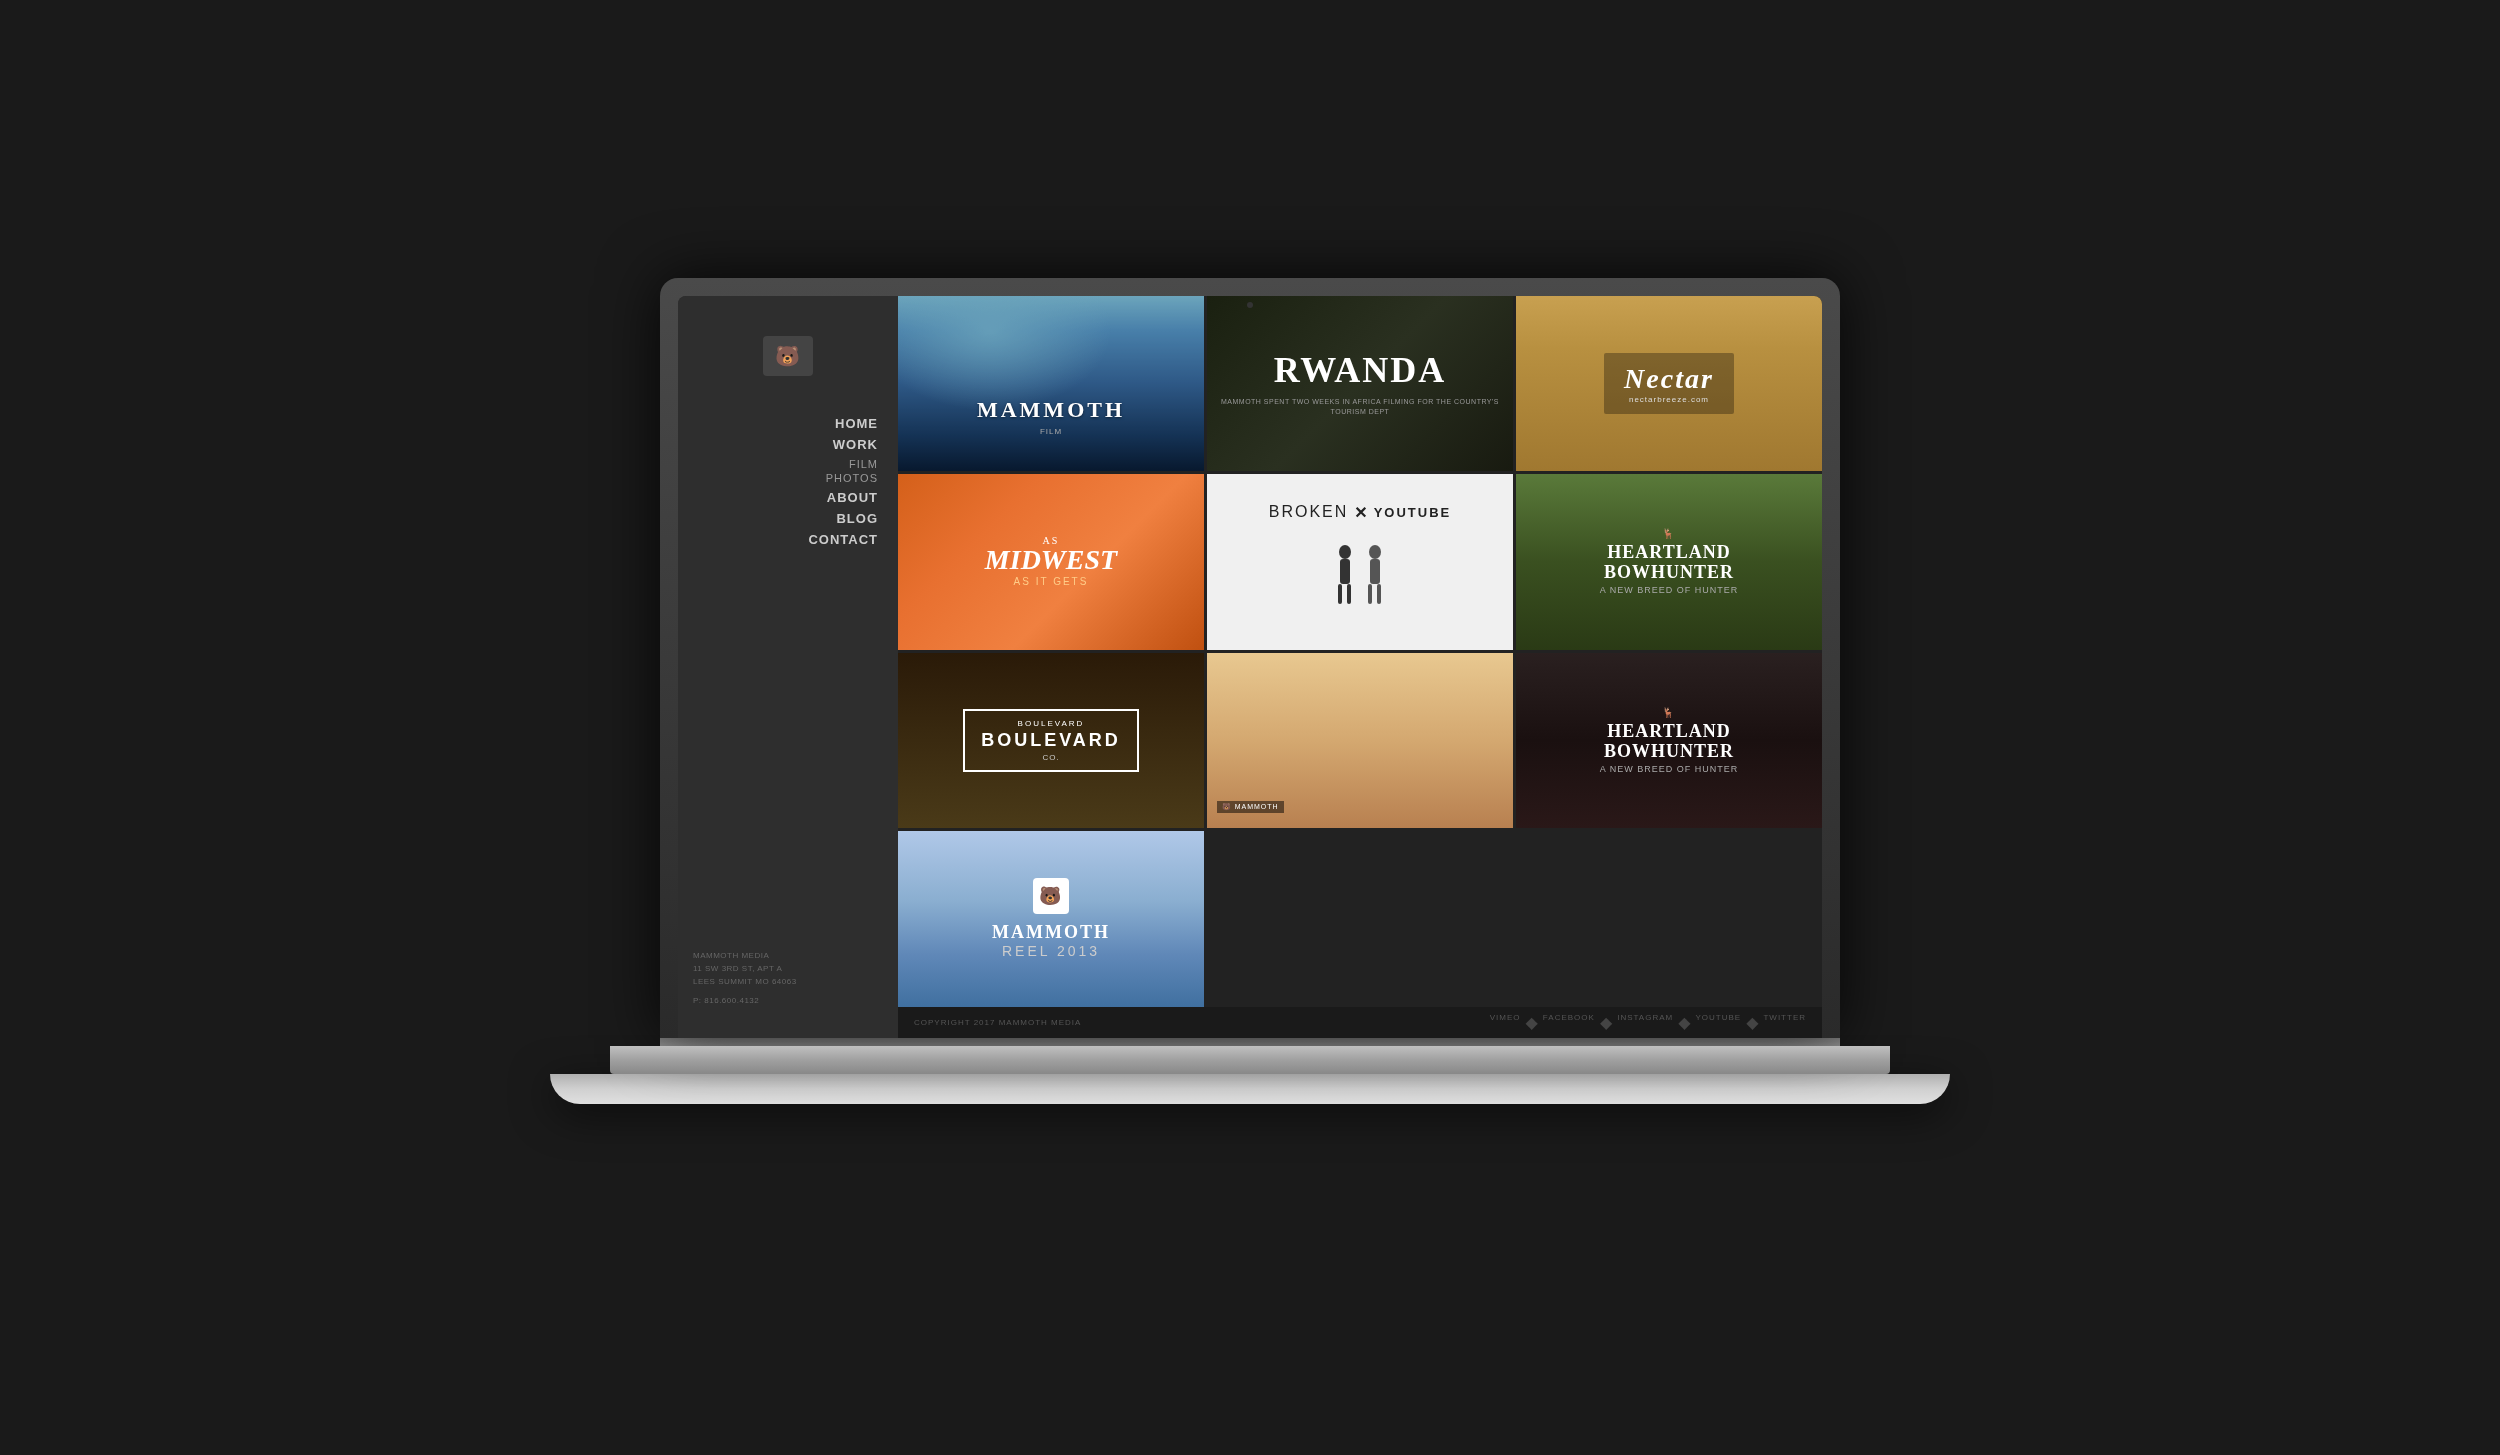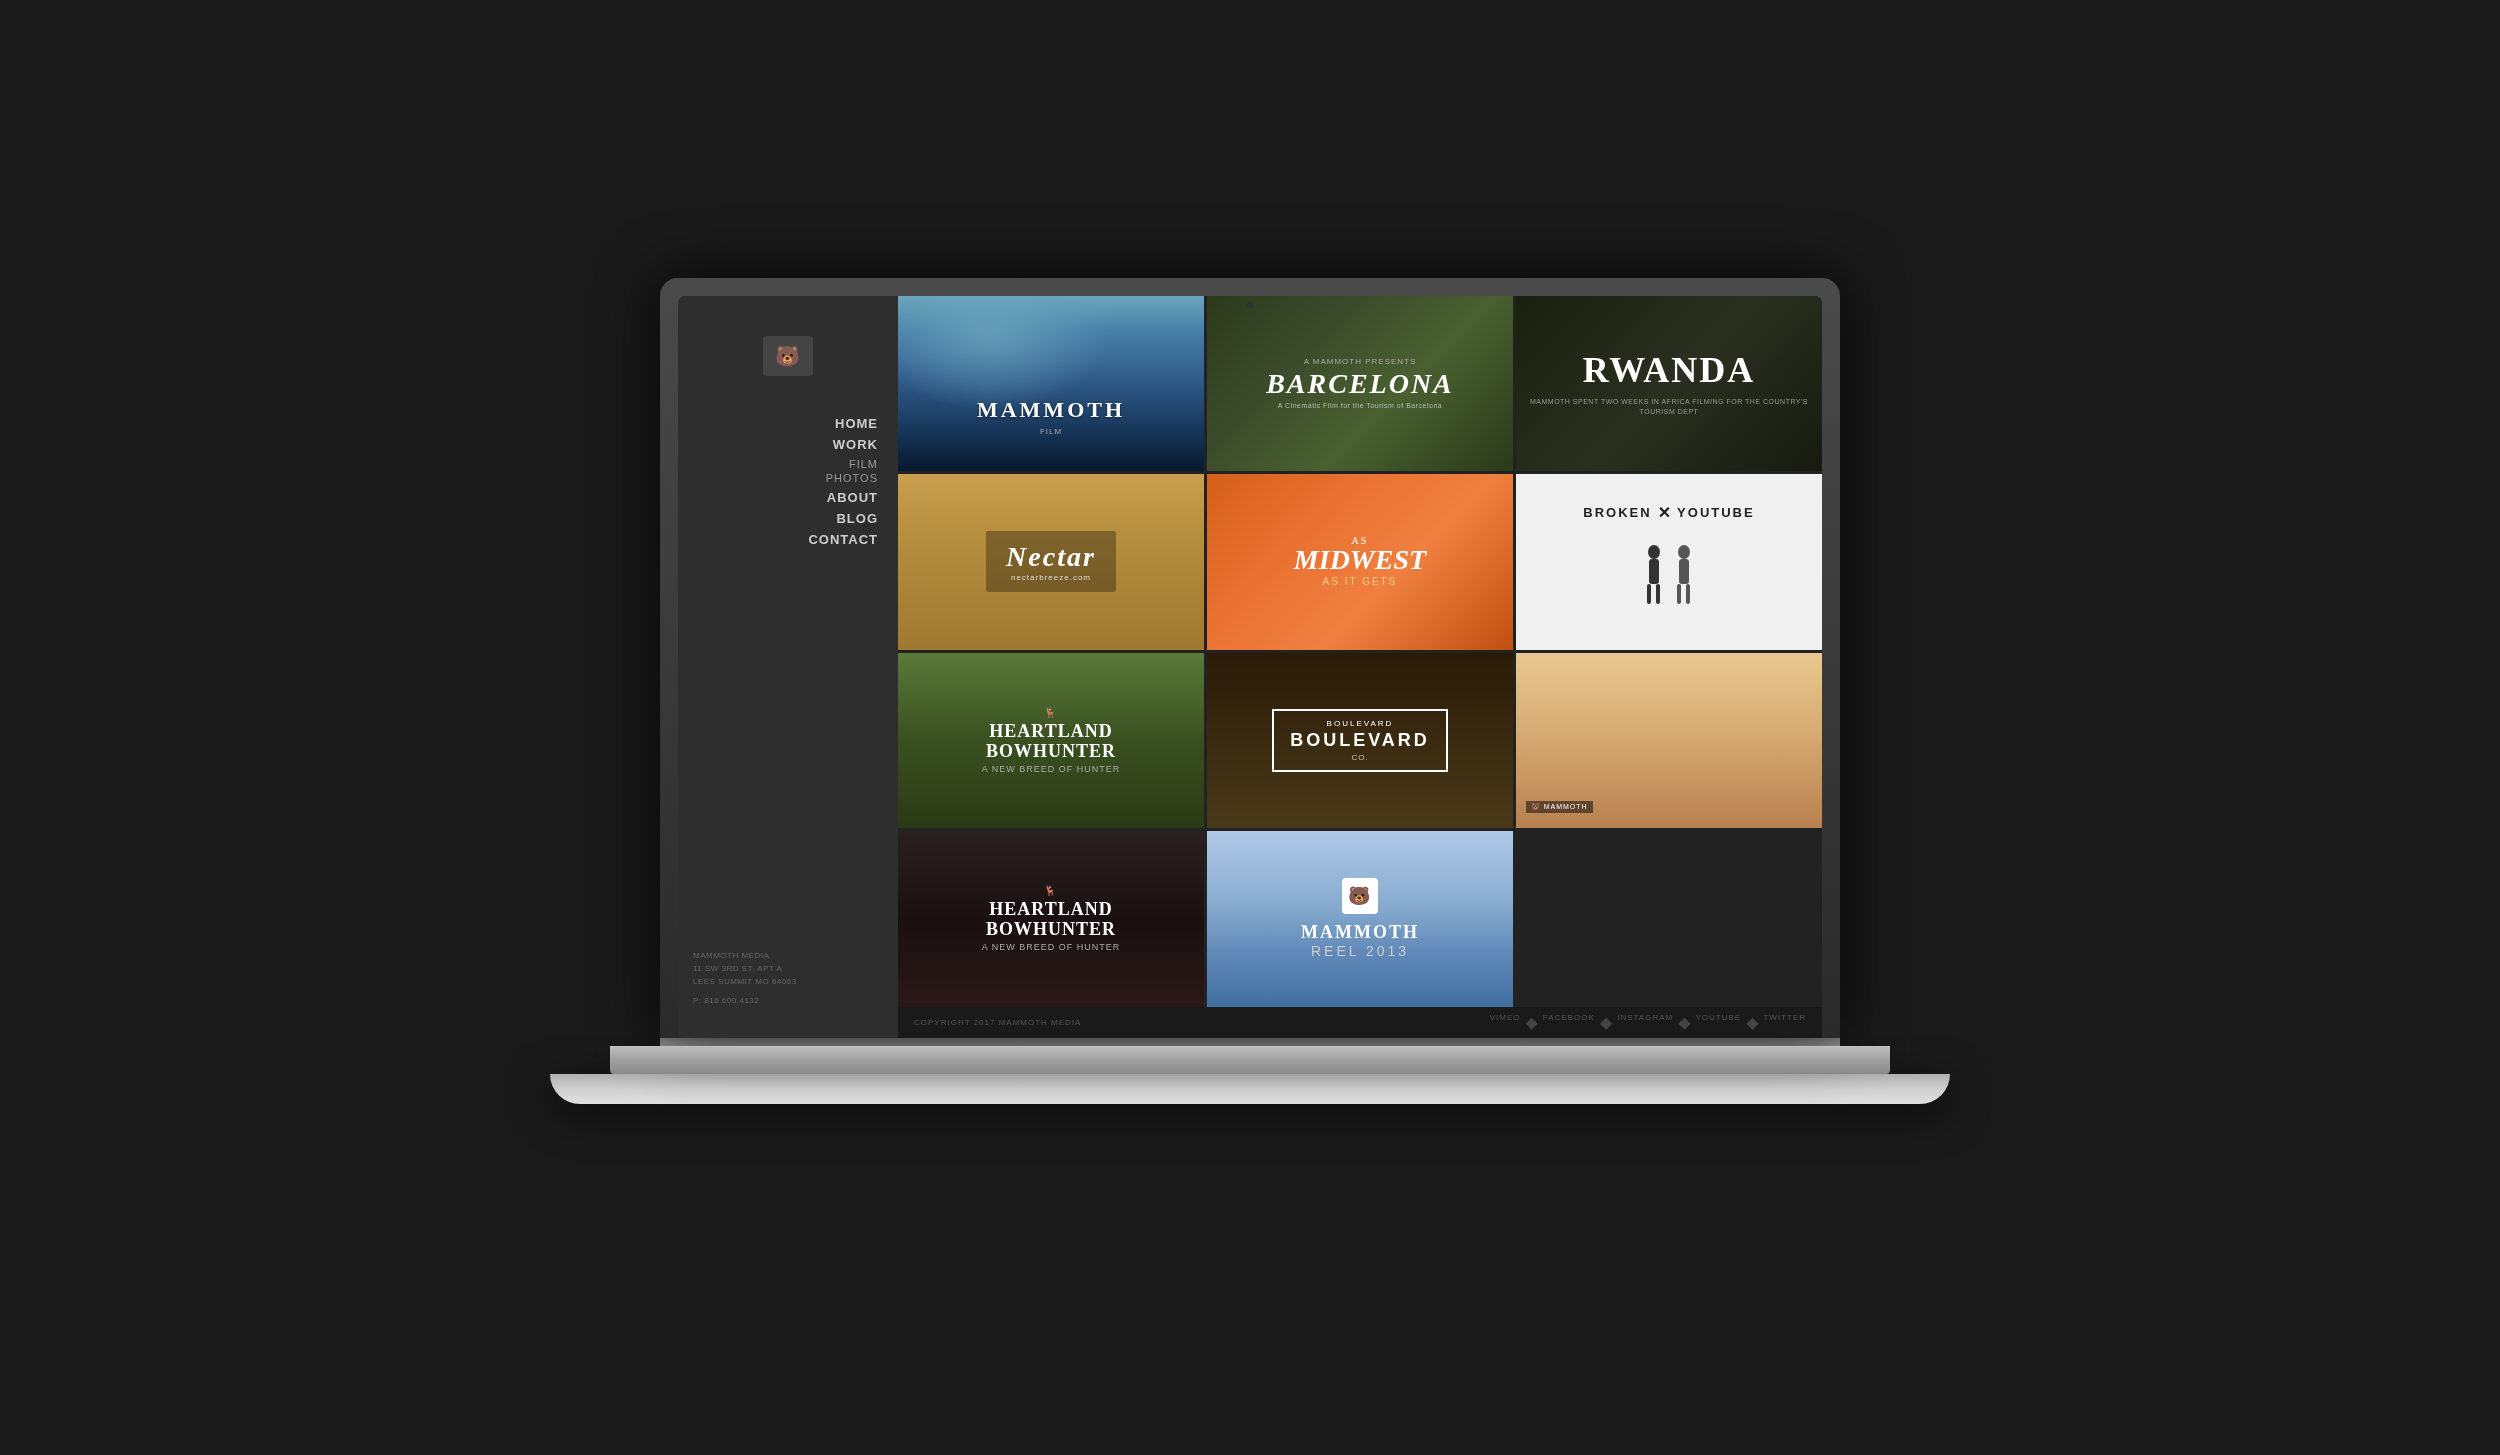--- a/index.html
+++ b/index.html
@@ -499,27 +499,20 @@
 
             <div class="grid-item item-mammoth-mountain photo-bg-mammoth">
               <div class="item-overlay"></div>
               <div style="position:relative;z-index:1;text-align:center;padding-bottom:15px;">
                 <div class="grid-text mammoth-title">MAMMOTH</div>
                 <div class="small-text">FILM</div>
               </div>
             </div>
 
 
-            <div class="grid-item item-barcelona">
-              <div style="position:relative;z-index:1;text-align:center;padding:10px;">
-                <div style="font-size:8px;color:#aaa;letter-spacing:1px;text-transform:uppercase;margin-bottom:4px;">A MAMMOTH PRESENTS</div>
-                <div class="grid-text barcelona-title">BARCELONA</div>
-                <div style="font-size:7px;color:#bbb;letter-spacing:0.5px;margin-top:4px;">A Cinematic Film for the Tourism of Barcelona</div>
-              </div>
-            </div>
 
             <div class="grid-item item-rwanda photo-bg-rwanda">
               <div style="text-align:center;padding:10px;">
                 <div class="grid-text rwanda-title">RWANDA</div>
                 <div style="font-size:7px;color:#999;letter-spacing:0.5px;text-transform:uppercase;margin-top:6px;line-height:1.4;">MAMMOTH SPENT TWO WEEKS IN AFRICA FILMING FOR THE COUNTRY'S TOURISM DEPT</div>
               </div>
             </div>
 
             <div class="grid-item sunglasses-person">
               <div style="text-align:center;background:rgba(0,0,0,0.3);padding:10px 20px;border-radius:2px;">
@@ -534,21 +527,21 @@
                   <div style="font-size:10px;color:#fff;letter-spacing:2px;text-transform:uppercase;font-family:Georgia,serif;">as</div>
                   <div class="grid-text midwest-title" style="font-size:28px;font-style:italic;line-height:1;">Midwest</div>
                   <div class="midwest-sub">AS IT GETS</div>
                 </div>
               </div>
             </div>
 
             <div class="grid-item item-broken-shadow">
               <div style="text-align:center;padding:10px;">
                 <div style="display:flex;align-items:center;gap:6px;justify-content:center;">
-                  <div style="font-size:13px;font-weight:bold;color:#222;letter-spacing:2px;font-family:Arial,sans-serif;">BROKEN</div>
+                  <div style="font-size:16px;font-weight:normal;color:#222;letter-spacing:2px;font-family:Arial,sans-serif;">BROKEN</div>
                   <div style="font-size:16px;color:#222;font-weight:bold;">✕</div>
                   <div style="font-size:13px;font-weight:bold;color:#222;letter-spacing:2px;font-family:Arial,sans-serif;">YOUTUBE</div>
                 </div>
                 <div style="margin-top:15px;">
                   
                   <svg width="80" height="80" viewBox="0 0 80 80">
                     <ellipse cx="25" cy="15" rx="6" ry="7" fill="#333"></ellipse>
                     <rect x="20" y="22" width="10" height="25" rx="3" fill="#333"></rect>
                     <rect x="18" y="47" width="4" height="20" rx="2" fill="#333"></rect>
                     <rect x="27" y="47" width="4" height="20" rx="2" fill="#333"></rect>

